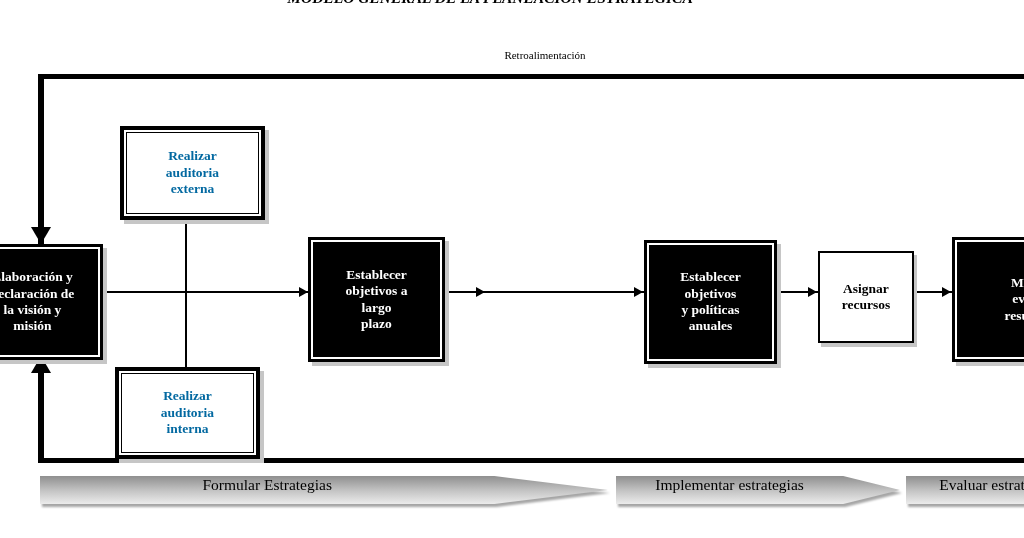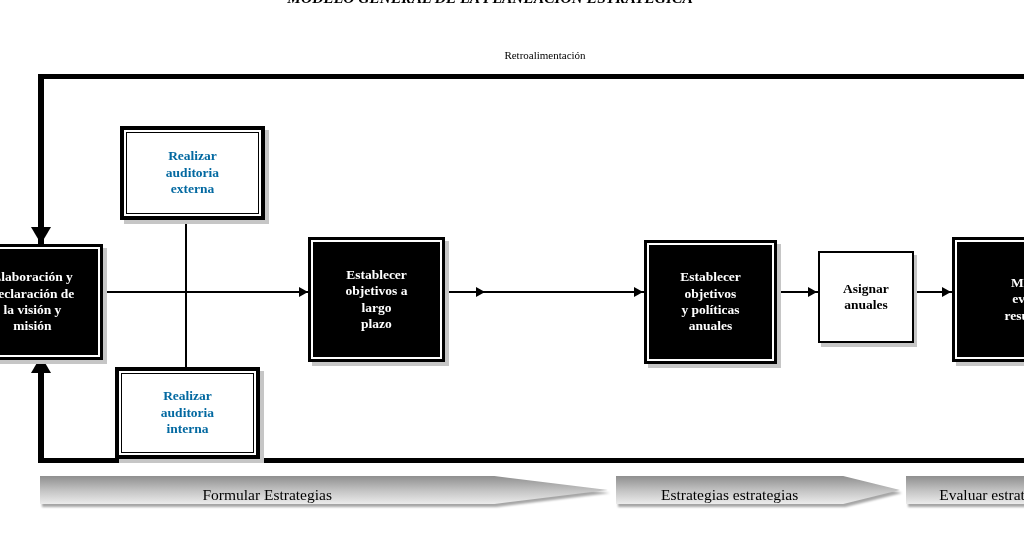--- a/index.html
+++ b/index.html
@@ -60,21 +60,21 @@
   .b-external { left:120px; top:126px; width:137px; height:86px;  }
   .b-internal { left:115px; top:367px; width:137px; height:84px;  }
   .b-longterm { left:308px; top:237px; width:131px; height:119px; }
   .b-generate { left:486px; top:249px; width:112px; height:88px;  }
   .b-annual   { left:644px; top:240px; width:127px; height:118px; }
   .b-assign   { left:818px; top:251px; width:92px;  height:88px;  }
   .b-measure  { left:952px; top:237px; width:158px; height:119px; }
   
   .banner-wrap { position:absolute; top:476px; filter:drop-shadow(2px 3px 1px rgba(0,0,0,0.35)); }
   .banner {
-    height:28px; display:flex; align-items:flex-end;
+    height:28px; display:flex; align-items:flex-start;
     background:linear-gradient(180deg,#8f8f8f 0%,#c6c6c6 55%,#ececec 100%);
     clip-path:polygon(0 0, 80% 0, 100% 50%, 80% 100%, 0 100%);
     font-size:15.5px; color:#000; font-family:"Liberation Serif", serif;
   }
   .banner .lbl { width:80%; text-align:center; }
   .bw-1 { left:40px;  } .bw-1 .banner { width:568px; }
   .bw-2 { left:616px; } .bw-2 .banner { width:284px; }
   .bw-3 { left:906px; } .bw-3 .banner { width:230px; }
 </style>
 </head>
@@ -112,33 +112,33 @@
 interna</div>
   <div class="box black b-longterm">Establecer
 objetivos a
 largo
 plazo</div>
   <div class="box black b-annual">Establecer
 objetivos
 y políticas
 anuales</div>
   <div class="box white b-assign">Asignar
-anuales</div>
+recursos</div>
   <div class="box black b-measure">Medir y
 evaluar
 resultados</div>
 
   <div class="banner-wrap bw-1">
     <div class="banner">
       <div class="lbl">Formular Estrategias</div>
     </div>
   </div>
   <div class="banner-wrap bw-2">
     <div class="banner">
-      <div class="lbl">Estrategias estrategias</div>
+      <div class="lbl">Implementar estrategias</div>
     </div>
   </div>
   <div class="banner-wrap bw-3">
     <div class="banner">
       <div class="lbl">Evaluar estrategias</div>
     </div>
   </div>
 
 </div>
 

